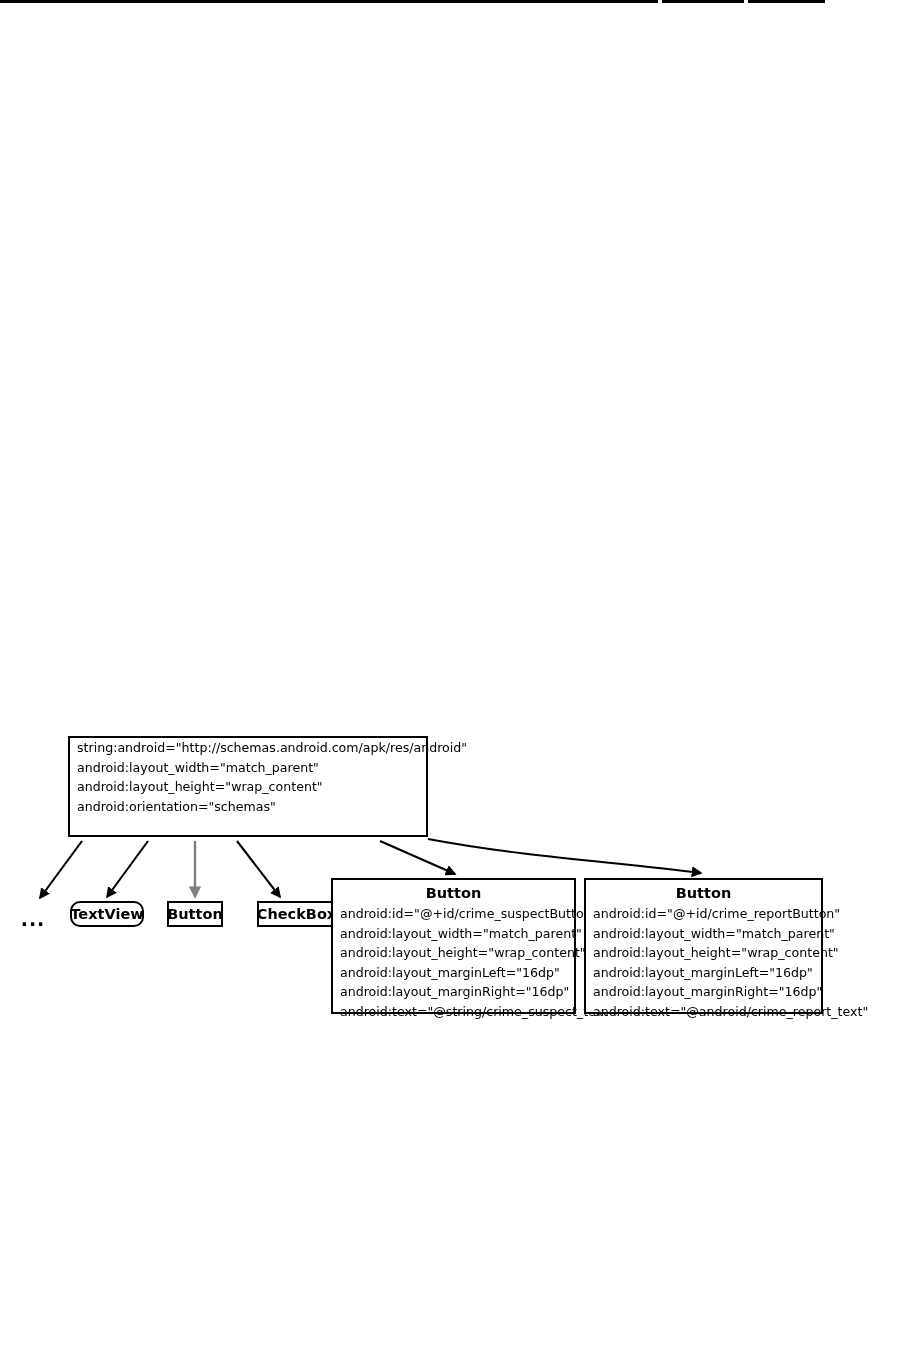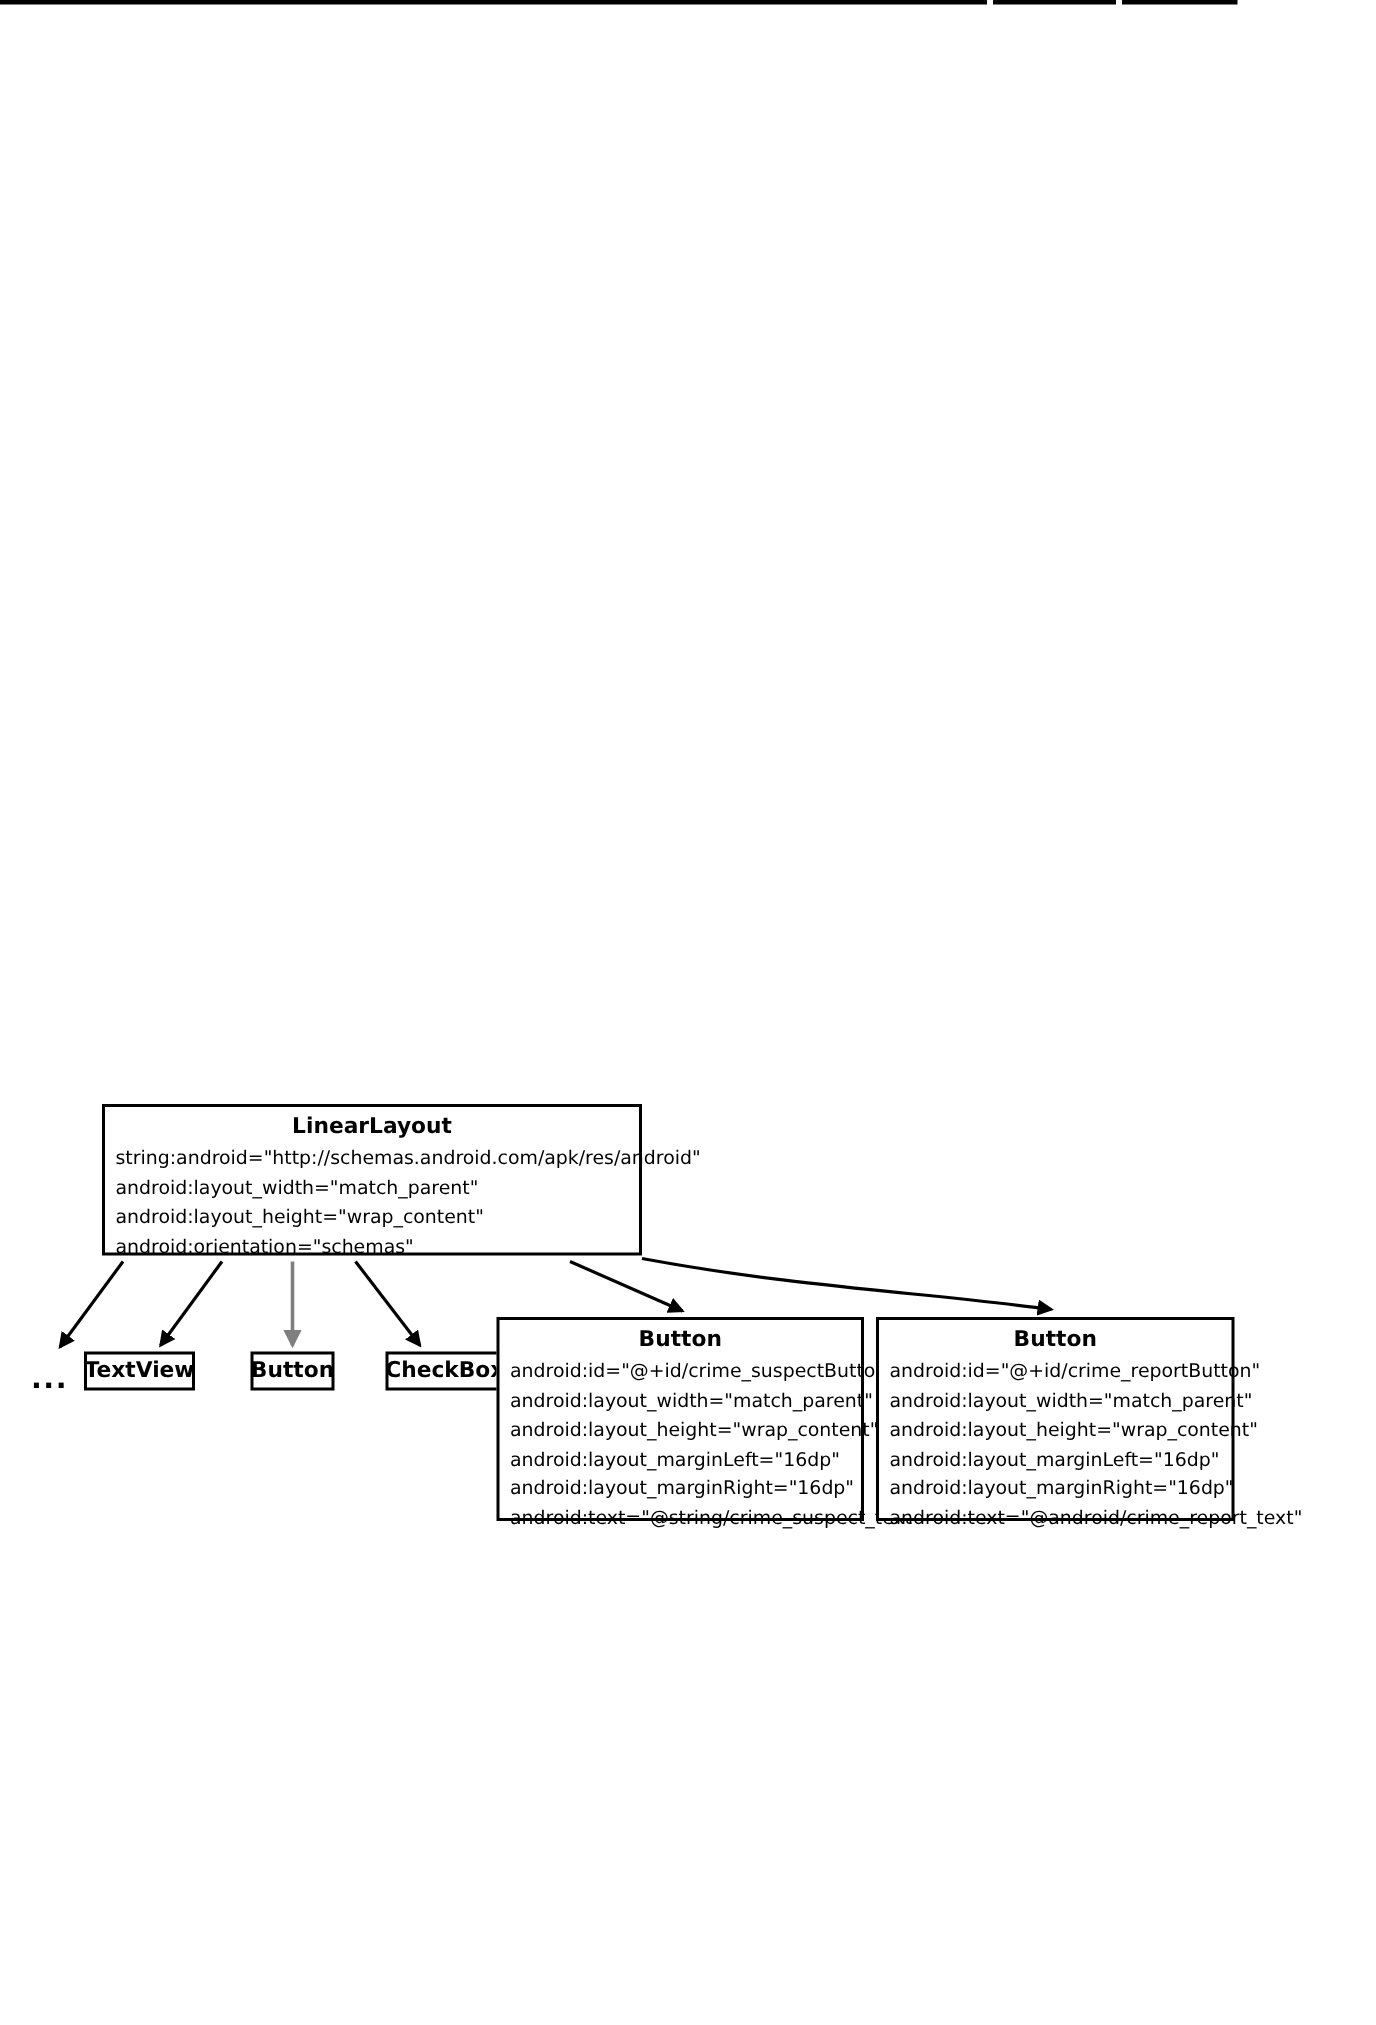--- a/index.html
+++ b/index.html
@@ -94,21 +94,21 @@
     display: flex;
     align-items: center;
     justify-content: center;
   }
   .leaf-label {
     font-size: 14.5px;
     font-weight: bold;
     line-height: 16px;
     white-space: nowrap;
   }
-  #node-textview  { left: 56px;  top: 901px; width: 74px; height: 26px; }
+  #node-textview  { left: 70px;  top: 901px; width: 74px; height: 26px; border-radius: 10px; }
   #node-button    { left: 167px; top: 901px; width: 56px; height: 26px; }
   #node-checkbox  { left: 241px; top: 901px; width: 79px; height: 26px; margin-left: 16px; }
 
   
   #node-ellipsis {
     position: absolute;
     left: 20px;
     top: 903px;
     width: 26px;
     height: 22px;
@@ -151,21 +151,20 @@
     <line x1="195" y1="841" x2="195" y2="897" stroke="#7f7f7f" stroke-width="2.4" marker-end="url(#arrow-gray)"></line>
 
     <line x1="237" y1="841" x2="280" y2="897" stroke="#000000" stroke-width="2.1" marker-end="url(#arrow-black)"></line>
 
     <line x1="380" y1="841" x2="455" y2="874" stroke="#000000" stroke-width="2.1" marker-end="url(#arrow-black)"></line>
 
     <path d="M 428 839 C 530 858, 620 862, 701 873" fill="none" stroke="#000000" stroke-width="2.1" marker-end="url(#arrow-black)"></path>
   </svg>
 
   <div class="node" id="node-linearlayout">
-    <span class="node-title">LinearLayout</span>
     <span class="attr-list">
       <span class="attr"><span class="k">string:android=</span><span class="q">"</span><span class="v">http://schemas.android.com/apk/res/android</span><span class="q">"</span></span>
       <span class="attr"><span class="k">android:layout_width=</span><span class="q">"</span><span class="v">match_parent</span><span class="q">"</span></span>
       <span class="attr"><span class="k">android:layout_height=</span><span class="q">"</span><span class="v">wrap_content</span><span class="q">"</span></span>
       <span class="attr"><span class="k">android:orientation=</span><span class="q">"</span><span class="v">schemas</span><span class="q">"</span></span>
     </span>
   </div>
 
   <div id="node-ellipsis">
     <span>...</span>

